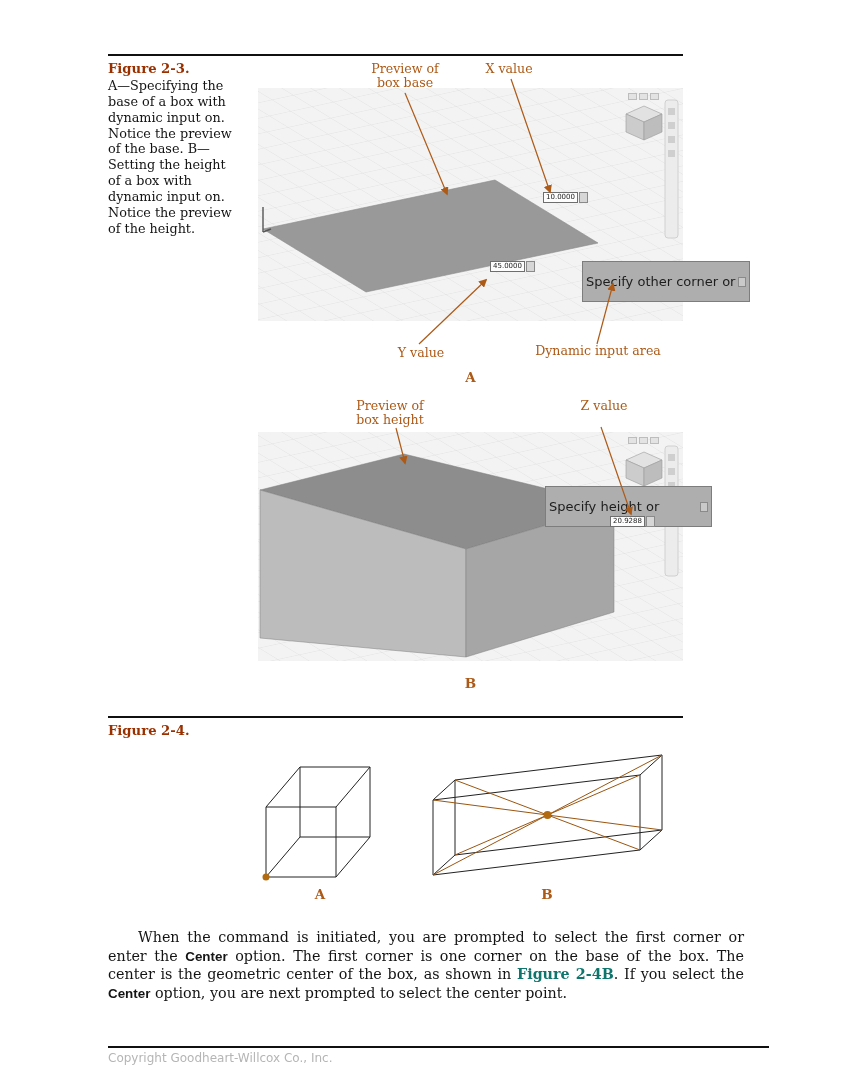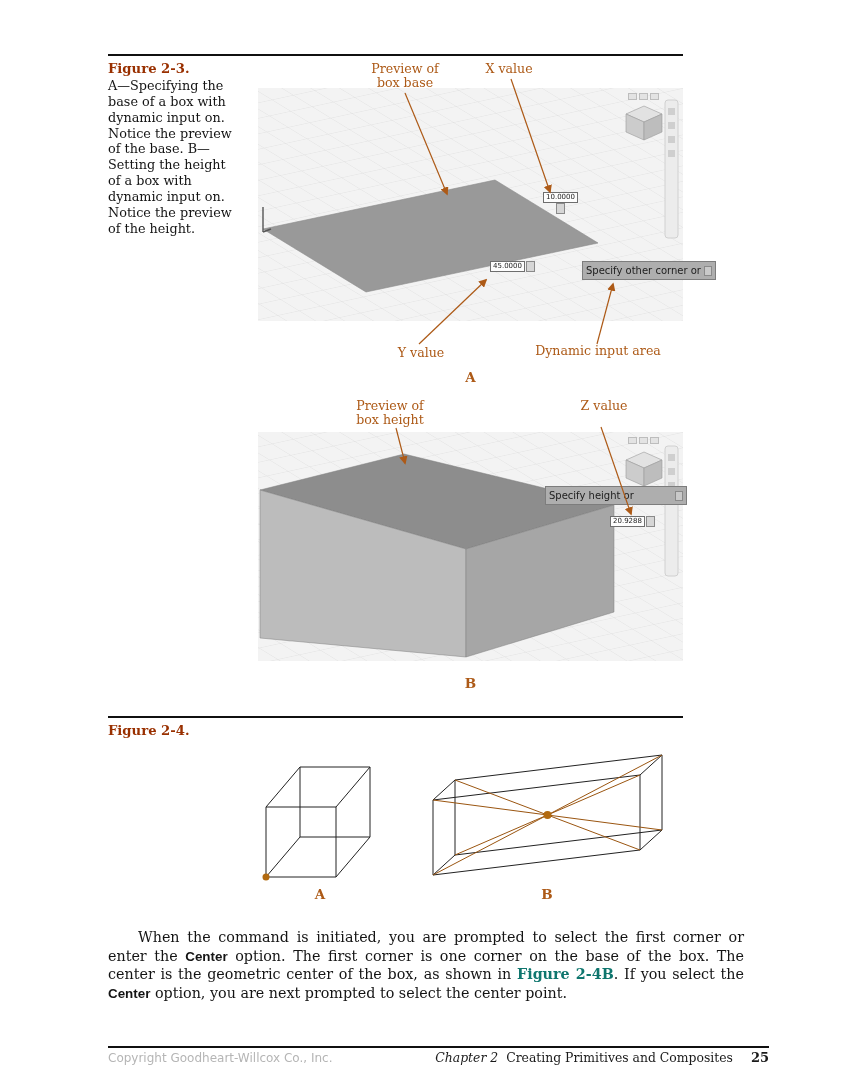--- a/index.html
+++ b/index.html
@@ -13,22 +13,22 @@
   .sub-label{position:absolute;font-weight:bold;font-size:13.5px;color:#ad5a17;text-align:center;}
   .shot{position:absolute;background:#f3f3f3;}
   .shot svg{position:absolute;left:0;top:0;}
   .arrows{position:absolute;pointer-events:none;z-index:30;}
   .dyn-input{position:absolute;display:flex;align-items:center;z-index:10;
              font-family:"DejaVu Sans",sans-serif;font-size:7px;}
   .dyn-input .val{background:#fdfdfd;border:1px solid #6e6e6e;color:#222;
                   padding:0 2px;height:9px;line-height:9px;white-space:nowrap;}
   .dyn-input .grip{width:7px;height:9px;background:#d6d6d6;border:1px solid #8a8a8a;margin-left:1px;}
   .dyn-prompt{position:absolute;display:flex;align-items:center;z-index:10;background:#aeaeae;
-              border:1px solid #7d7d7d;color:#1d1d1d;padding:3px 3px;white-space:nowrap;
-              font-family:"DejaVu Sans",sans-serif;font-size:10px;}
+              border:1px solid #7d7d7d;color:#1d1d1d;padding:12px 3px;white-space:nowrap;
+              font-family:"DejaVu Sans",sans-serif;font-size:13px;}
   .dyn-prompt .grip{width:6px;height:8px;background:#c9c9c9;border:1px solid #8a8a8a;margin-left:3px;}
   .win-ctrls{position:absolute;display:flex;gap:2px;z-index:5;}
   .win-ctrls span{width:7px;height:5px;background:#e3e3e3;border:1px solid #bdbdbd;}
   .body-par{position:absolute;font-size:14.3px;line-height:1.31;text-align:justify;
             text-indent:30px;color:#141414;}
   .bold-sans{font-family:"Liberation Sans",sans-serif;font-weight:bold;font-size:13.4px;}
   .fig-ref{font-weight:bold;color:#0f766e;}
   .footer-copy{position:absolute;font-family:"DejaVu Sans",sans-serif;font-size:12px;color:#b5b5b5;}
   .footer-chap{position:absolute;font-size:12.4px;color:#1a1a1a;text-align:right;}
   .footer-chap .it{font-style:italic;}
@@ -76,21 +76,21 @@
         <rect x="410" y="34" width="7" height="7" fill="#cfcfcf"></rect>
         <rect x="410" y="48" width="7" height="7" fill="#cfcfcf"></rect>
         <rect x="410" y="62" width="7" height="7" fill="#cfcfcf"></rect>
       </g>
     </svg>
     <div class="win-ctrls" style="left:370px;top:5px;">
       <span></span>
         <span></span>
         <span></span>
     </div>
-    <div class="dyn-input" style="left:285px;top:104px;flex-direction:column;">
+    <div class="dyn-input" style="left:285px;top:104px;">
       <span class="val">10.0000</span>
       <span class="grip"></span>
     </div>
     <div class="dyn-input" style="left:232px;top:173px;">
       <span class="val">45.0000</span>
       <span class="grip"></span>
     </div>
     <div class="dyn-prompt" style="left:324px;top:173px;">
       <span>Specify other corner or</span>
       <span class="grip"></span>
@@ -207,17 +207,14 @@
     <circle cx="307.5" cy="73" r="4" fill="#b26a10"></circle>
   </svg>
 
   <div class="sub-label" style="left:300px;top:886px;width:40px;">A</div>
   <div class="sub-label" style="left:527px;top:886px;width:40px;">B</div>
 
   <p class="body-par" style="left:108px;top:928px;width:636px;margin:0;"><span>When the command is initiated, you are prompted to select the first corner or enter the </span><span class="bold-sans">Center</span><span> option. The first corner is one corner on the base of the box. The center is the geometric center of the box, as shown in </span><span class="fig-ref">Figure 2-4B</span><span>. If you select the </span><span class="bold-sans">Center</span><span> option, you are next prompted to select the center point.</span></p>
 
   <div class="rule" style="left:108px;top:1046px;width:661px;height:2px;"></div>
   <div class="footer-copy" style="left:108px;top:1051px;">Copyright Goodheart-Willcox Co., Inc.</div>
-  <div class="footer-chap" style="left:400px;top:1050px;width:369px;">
-    <span class="it">Chapter 2</span><span class="ttl">Creating Primitives and Composites</span><span class="pg">25</span>
-  </div>
 
 </div>
 
 </body></html>

